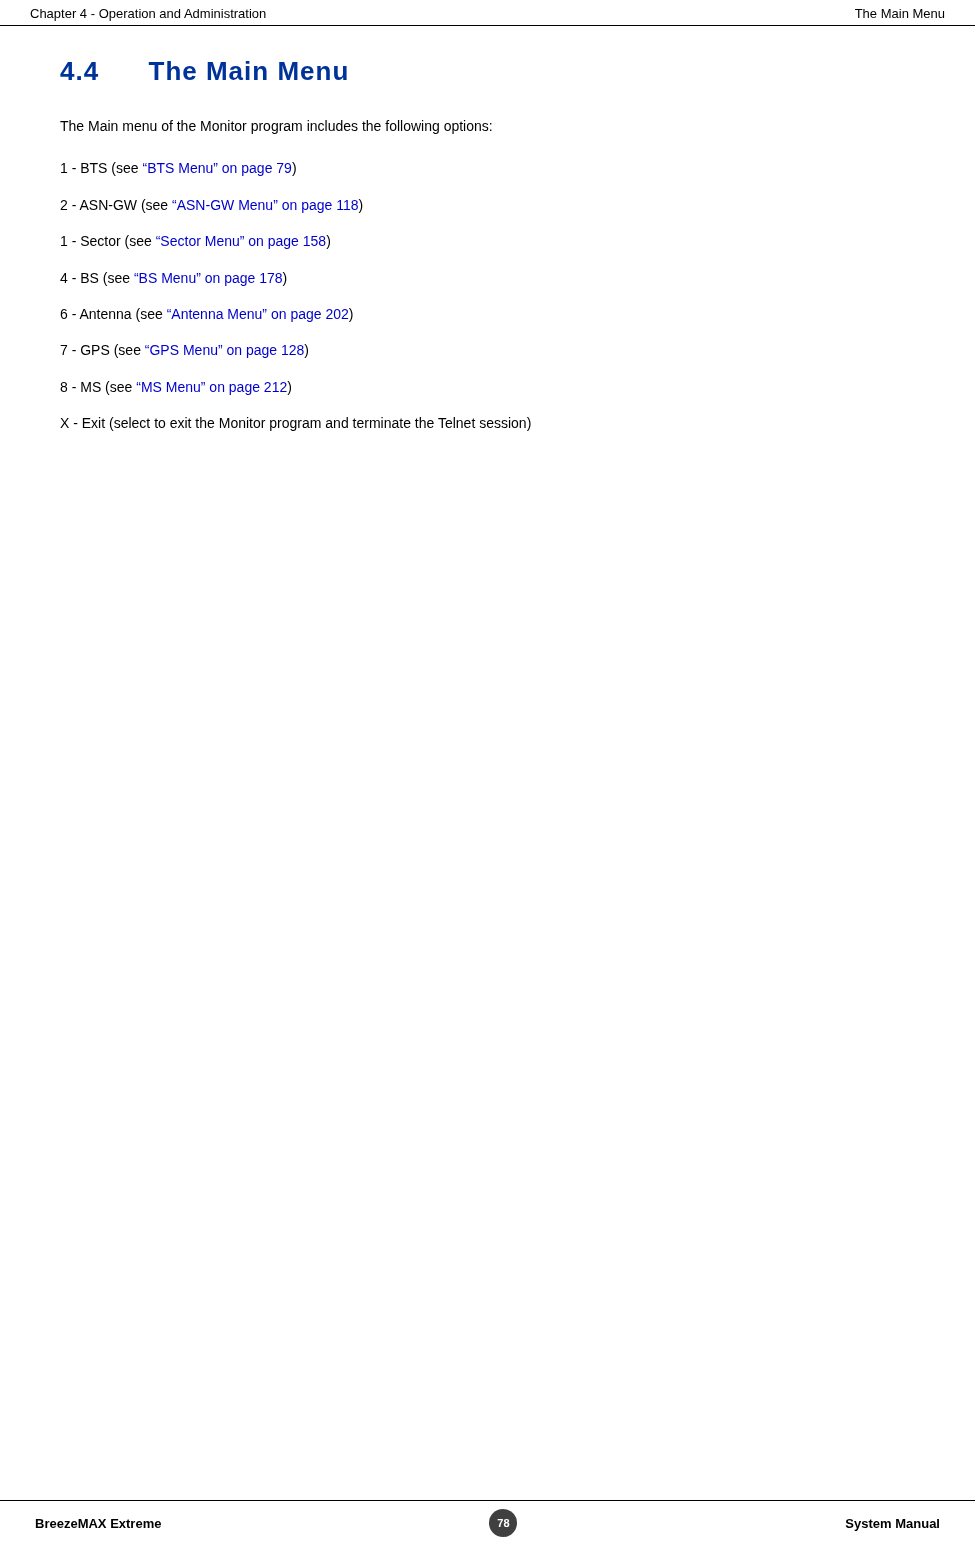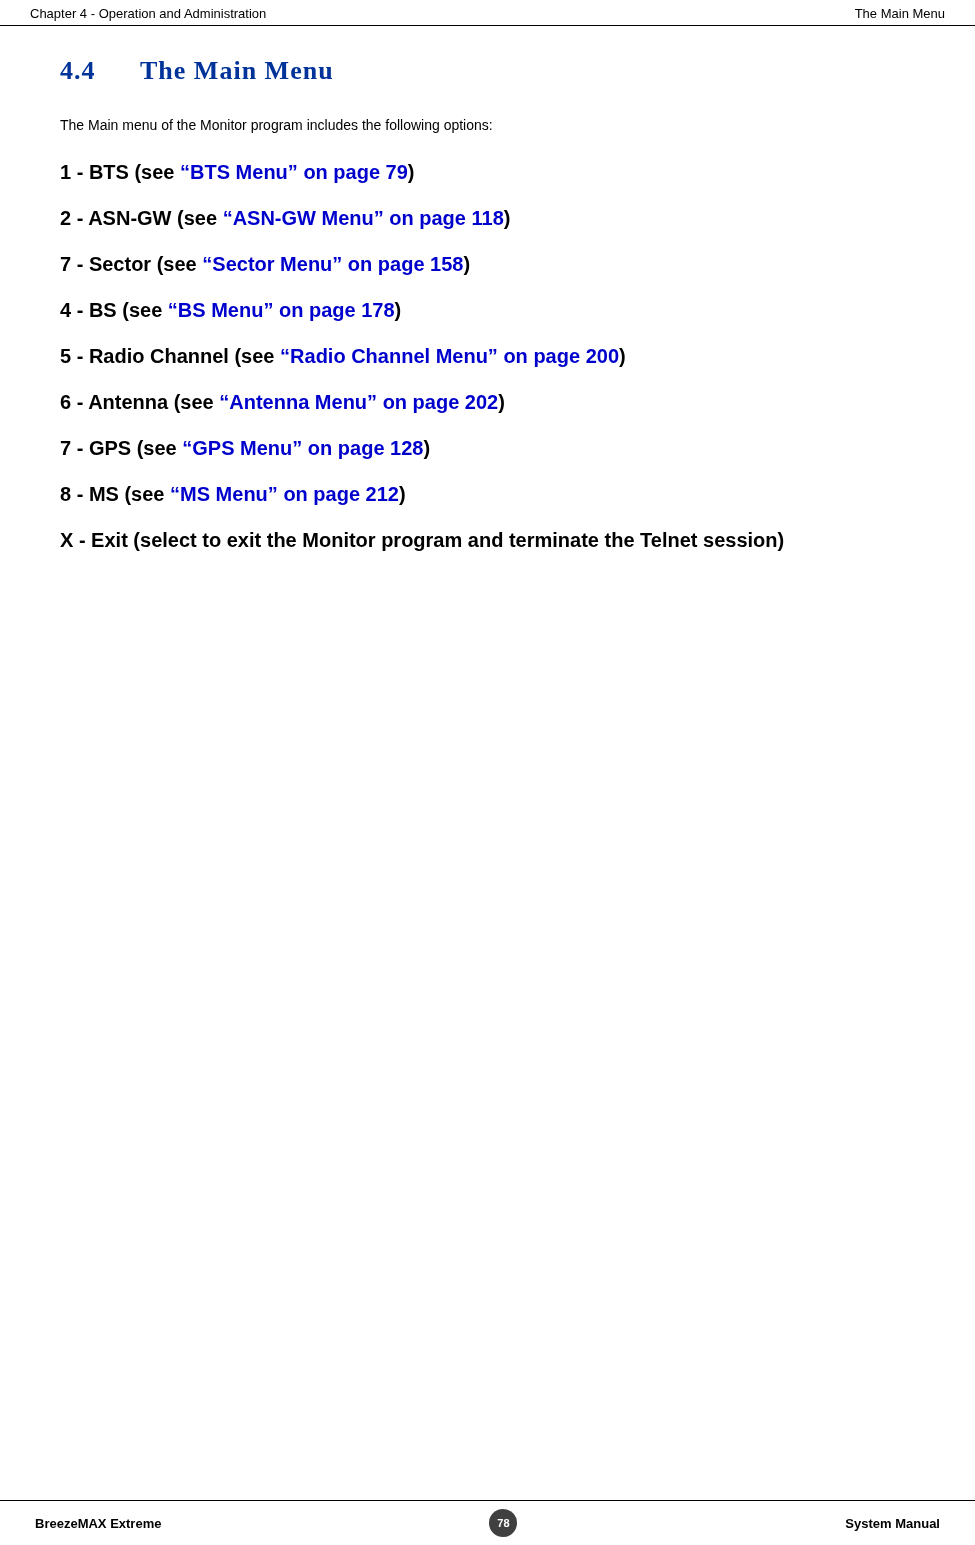--- a/index.html
+++ b/index.html
@@ -47,46 +47,45 @@
     .content-area {
       flex: 1;
       padding: 30px 60px 60px 60px;
     }
 
     
     .section-title {
       font-size: 26px;
       font-weight: bold;
       color: #003399;
-      font-family: Liberation Serif, serif;
+      font-family: Liberation Sans, sans-serif;
       margin-bottom: 28px;
       letter-spacing: 1px;
     }
 
     
     .body-text {
       font-size: 14px;
       color: #000;
       margin-bottom: 20px;
       line-height: 1.6;
     }
 
     
     .menu-list {
       list-style: none;
       padding: 0;
       margin: 0;
     }
 
     .menu-list li {
-      font-size: 20px;
+      font-size: 14px;
       color: #000;
       margin-bottom: 14px;
       line-height: 1.6;
-      font-weight: bold;
     }
 
     .menu-list li a {
       color: #0000cc;
       text-decoration: none;
     }
 
     
     .footer-bar {
       display: flex;
@@ -147,30 +146,27 @@
 
       <li>
         <span>1 - BTS (see </span><a href="#">“BTS Menu” on page 79</a><span>)</span>
       </li>
 
       <li>
         <span>2 - ASN-GW (see </span><a href="#">“ASN-GW Menu” on page 118</a><span>)</span>
       </li>
 
       <li>
-        <span>7 - Sector (see </span><a href="#">“Sector Menu” on page 158</a><span>)</span>
+        <span>1 - Sector (see </span><a href="#">“Sector Menu” on page 158</a><span>)</span>
       </li>
 
       <li>
         <span>4 - BS (see </span><a href="#">“BS Menu” on page 178</a><span>)</span>
       </li>
 
-      <li>
-        <span>5 - Radio Channel (see </span><a href="#">“Radio Channel Menu” on page 200</a><span>)</span>
-      </li>
 
       <li>
         <span>6 - Antenna (see </span><a href="#">“Antenna Menu” on page 202</a><span>)</span>
       </li>
 
       <li>
         <span>7 - GPS (see </span><a href="#">“GPS Menu” on page 128</a><span>)</span>
       </li>
 
       <li>

